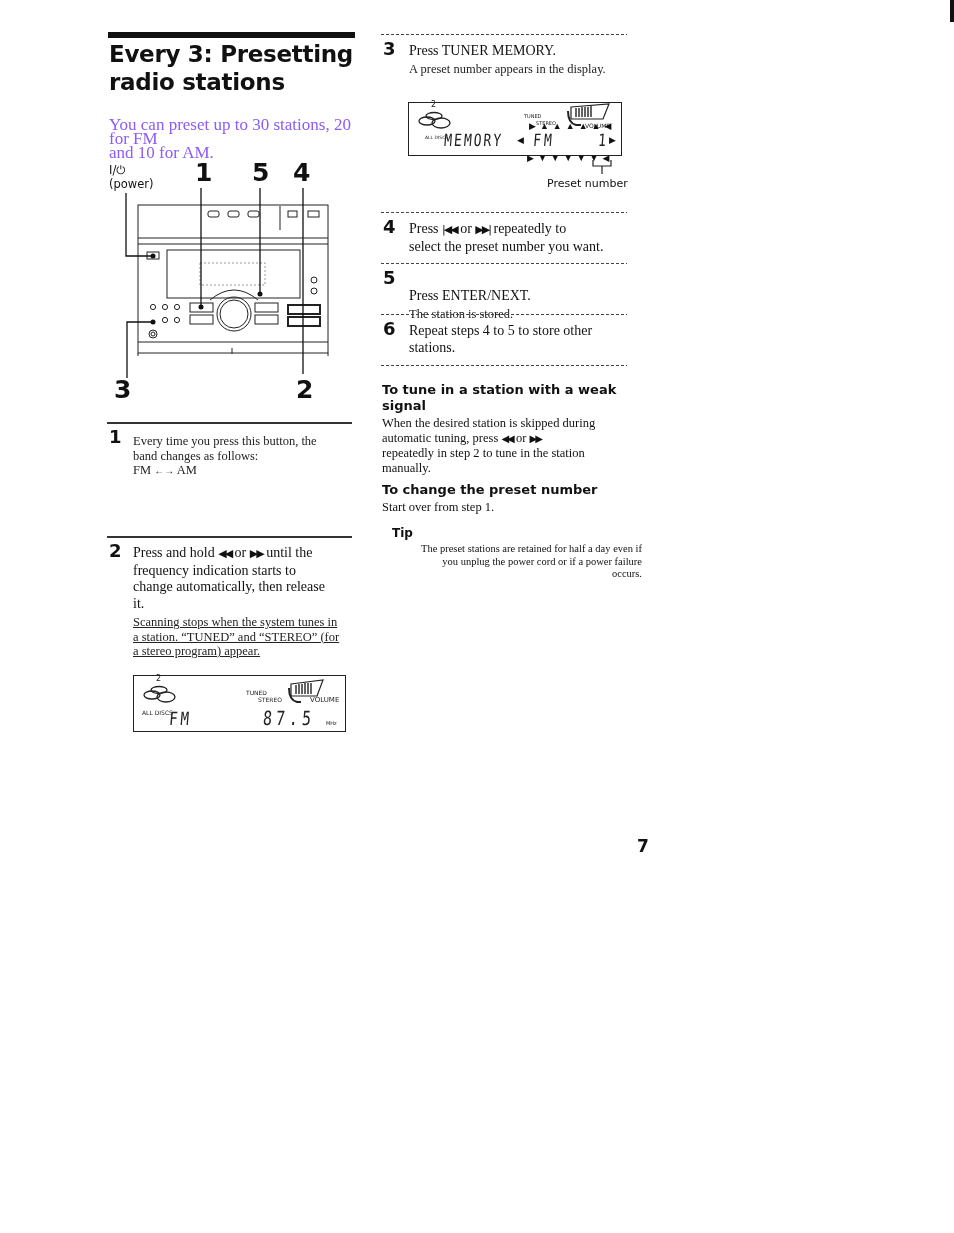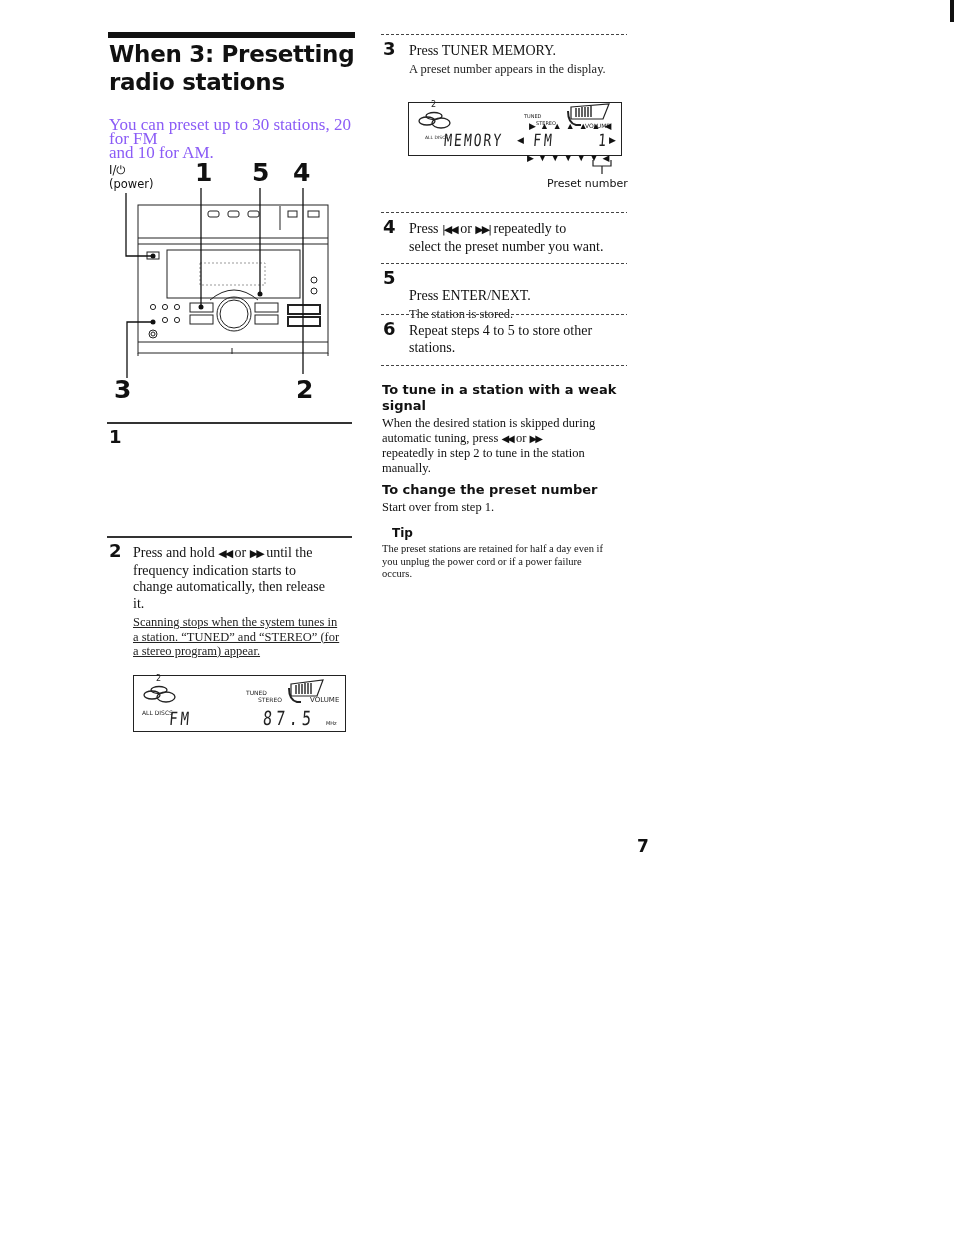--- a/index.html
+++ b/index.html
@@ -11,38 +11,38 @@
   .intro { left: 109px; top: 118px; width: 250px; font-size: 17px; line-height: 14px; color: #8b5cf6; }
   .power-label { left: 109px; top: 163px; font-family: "DejaVu Sans", sans-serif; font-size: 11.5px; line-height: 14px; }
   .callout { font-family: "DejaVu Sans", sans-serif; font-weight: bold; font-size: 25px; line-height: 26px; }
   .sep { height: 2px; background: #333; }
   .sep.dotted { height: 1px; background: repeating-linear-gradient(90deg, #444 0 3px, transparent 3px 5px); }
   .stepnum { font-family: "DejaVu Sans", sans-serif; font-weight: bold; font-size: 18px; line-height: 18px; }
   .steptext { font-size: 14px; line-height: 16.5px; }
   .subtext { font-size: 12.5px; line-height: 14.5px; color: #222; }
   .heading { font-family: "DejaVu Sans", sans-serif; font-weight: bold; font-size: 13px; line-height: 16px; }
   .body-sm { font-size: 12.5px; line-height: 14.5px; }
-  .tiny { font-size: 10.5px; line-height: 12.5px; }
+  .tiny { font-size: 10.5px; line-height: 12.5px; text-align: right; }
   .lcd { border: 1.5px solid #222; background: #fff; }
   .lcd-seg { font-family: "DejaVu Sans Mono", monospace; font-weight: 200; color: #222; letter-spacing: 3px; transform: scaleY(1.3) skewX(-6deg); transform-origin: left top; }
   .lcd-lbl { font-family: "DejaVu Sans", sans-serif; font-size: 6px; line-height: 7px; color: #222; }
   .lcd-vol { font-family: "DejaVu Sans", sans-serif; font-size: 7px; line-height: 8px; color: #222; }
   .pagenum { left: 637px; top: 836px; font-family: "DejaVu Sans", sans-serif; font-weight: bold; font-size: 17px; }
   .tri { font-size: 9px; line-height: 9px; color: #111; }
   .preset-label { left: 547px; top: 177px; font-family: "DejaVu Sans", sans-serif; font-size: 11px; }
   .sym { font-family: "DejaVu Sans", sans-serif; font-size: 11px; letter-spacing: -2px; }
 </style>
 </head>
 <body>
 
 <div class="abs rightbar"></div>
 
 <div class="abs topbar"></div>
 <div class="abs title">
-  <div>When 3: Presetting</div>
+  <div>Every 3: Presetting</div>
   <div>radio stations</div>
 </div>
 
 <div class="abs intro">
   <div>You can preset up to 30 stations, 20 for FM</div>
   <div>and 10 for AM.</div>
 </div>
 
 <div class="abs power-label">
   <div>I/⏻</div>
@@ -112,20 +112,29 @@
     <circle cx="91" cy="119" r="2.5"></circle>
     <circle cx="150" cy="106" r="2.5"></circle>
     <circle cx="43" cy="134" r="2.5"></circle>
   </g>
 </svg>
 
 <div class="abs sep" style="left:107px;top:422px;width:245px;"></div>
 
 <div class="abs stepnum" style="left:109px;top:428px;">1</div>
 <div class="abs" style="left:133px;top:431px;width:225px;">
+  <div class="subtext" style="margin-top:3px;">
+    <div>Every time you press this button, the</div>
+    <div>band changes as follows:</div>
+    <div>
+      <span>FM</span>
+      <span style="font-size:10px;">←→</span>
+      <span>AM</span>
+    </div>
+  </div>
 </div>
 
 <div class="abs sep" style="left:107px;top:536px;width:245px;"></div>
 
 <div class="abs stepnum" style="left:109px;top:542px;">2</div>
 <div class="abs" style="left:133px;top:545px;width:225px;">
   <div class="steptext">
     <div>
       <span>Press and hold</span>
       <span class="sym">◀◀</span>

